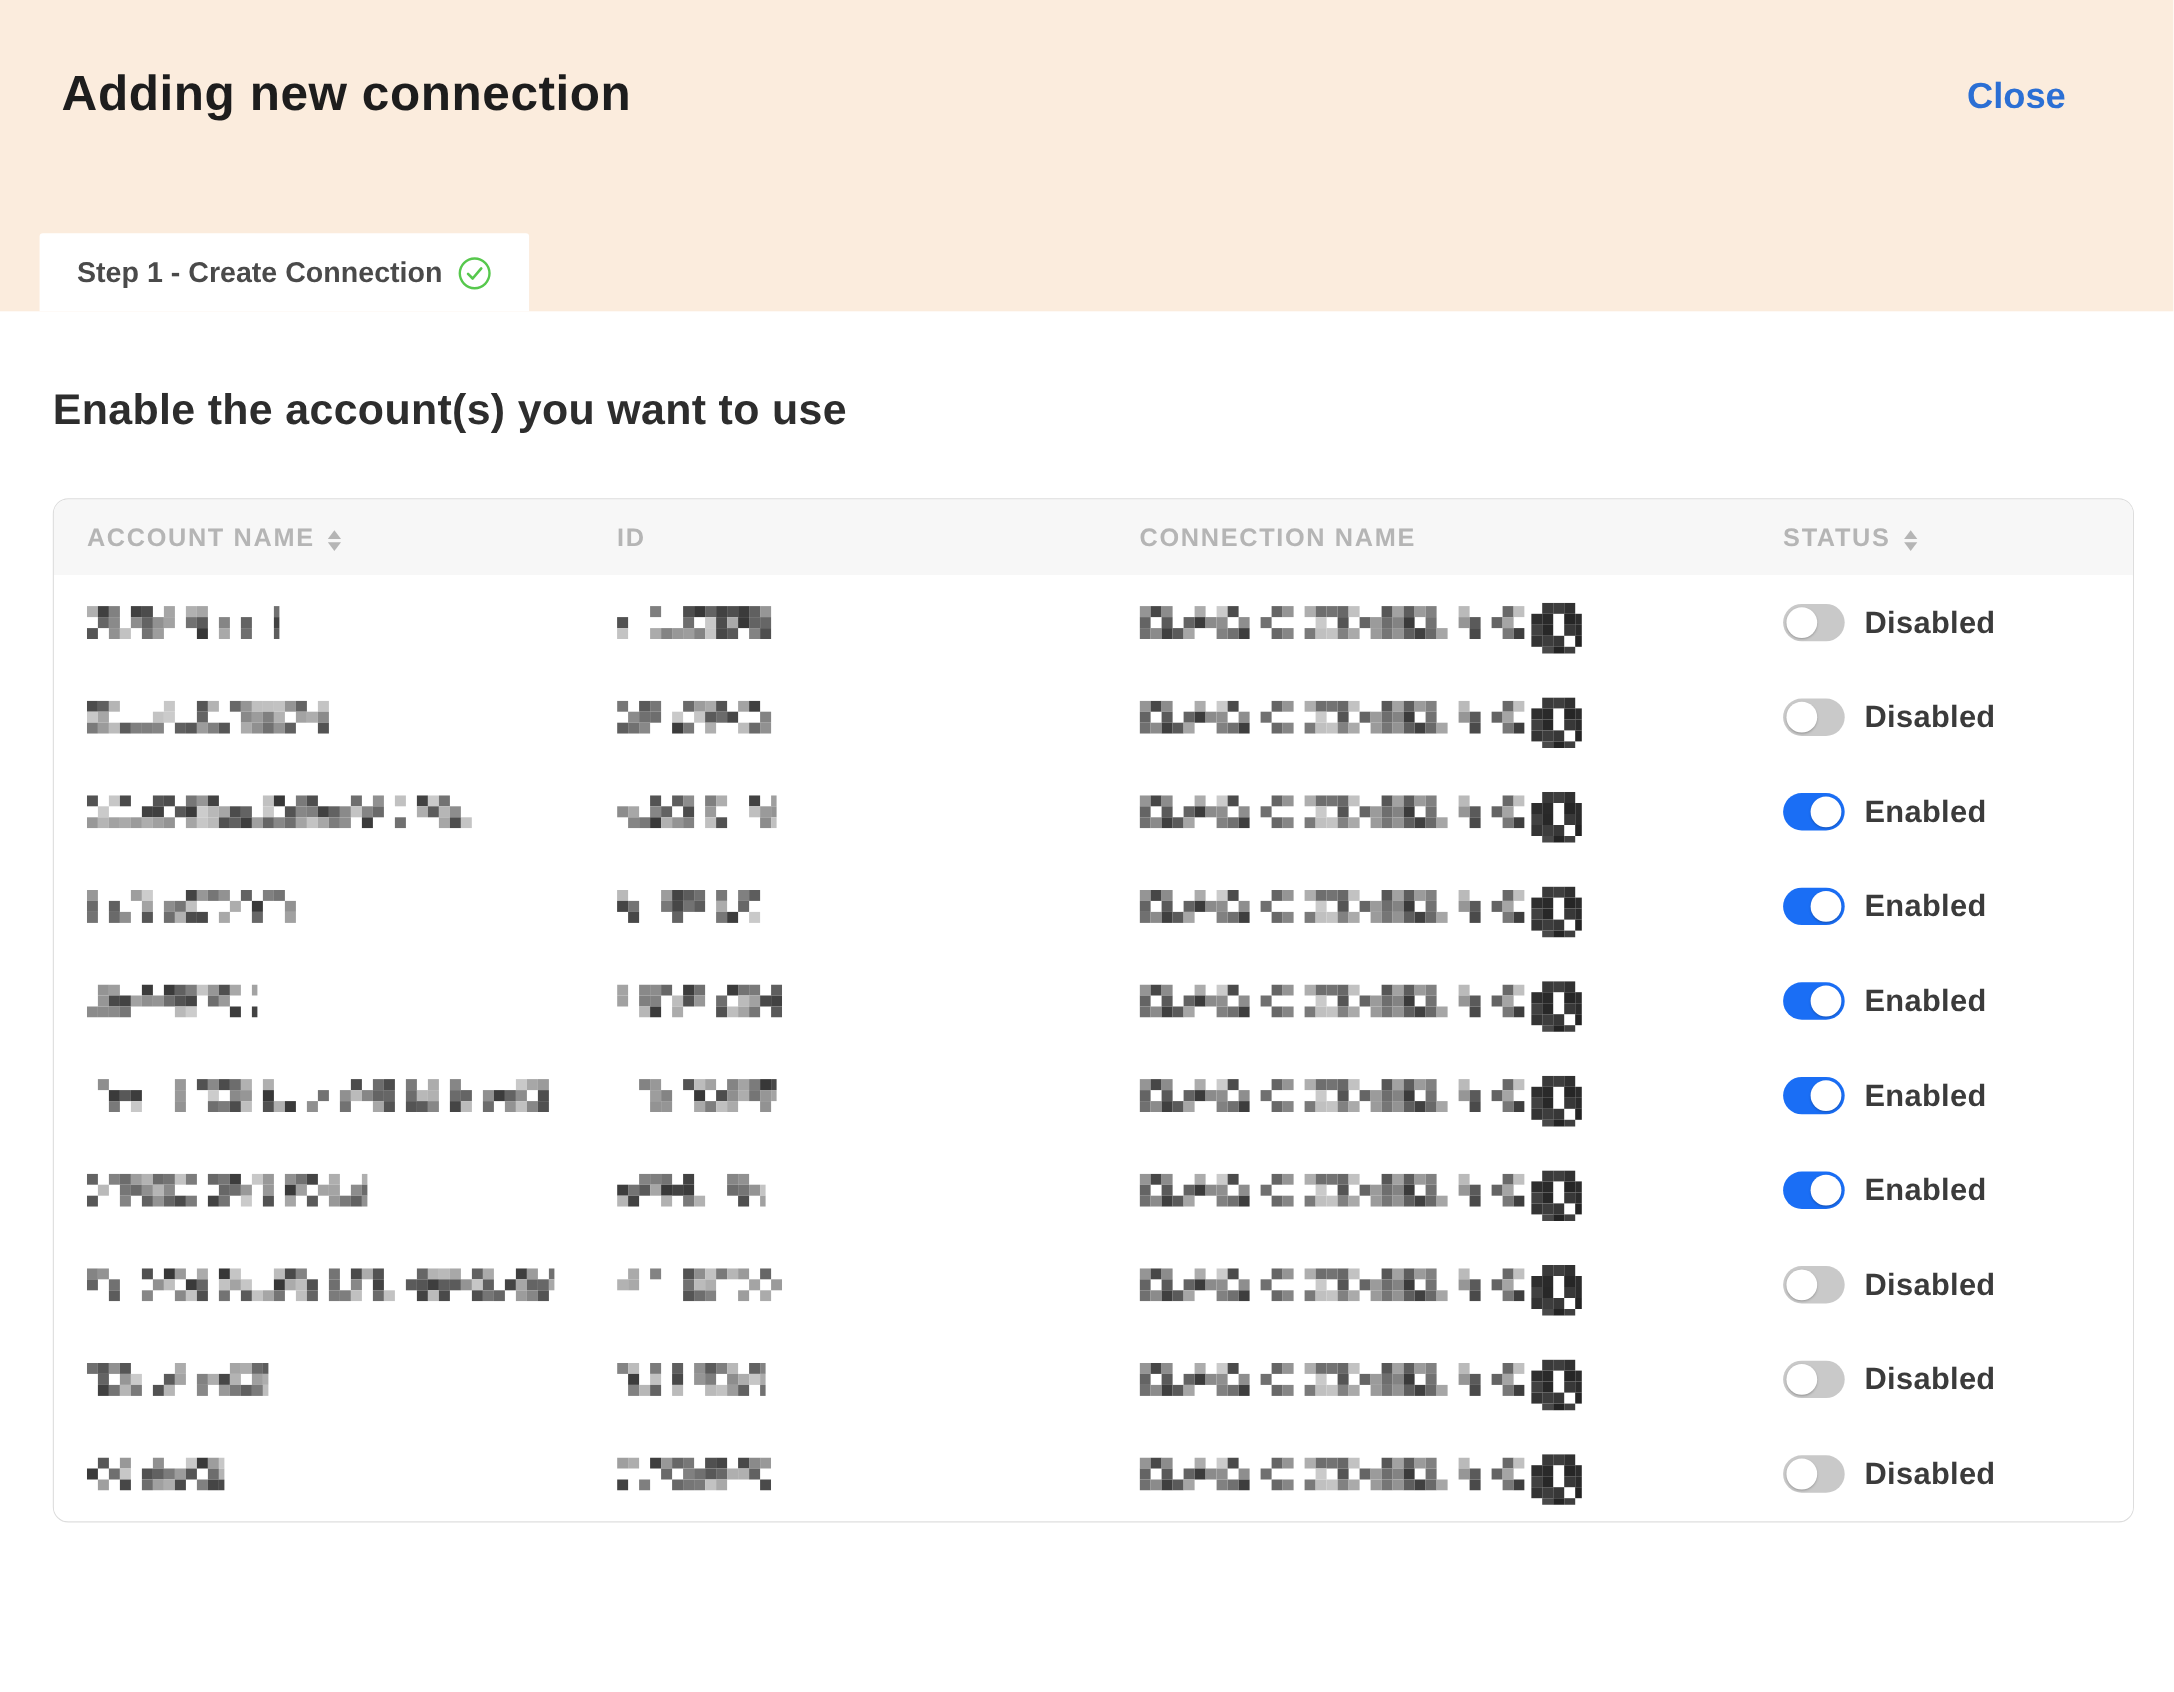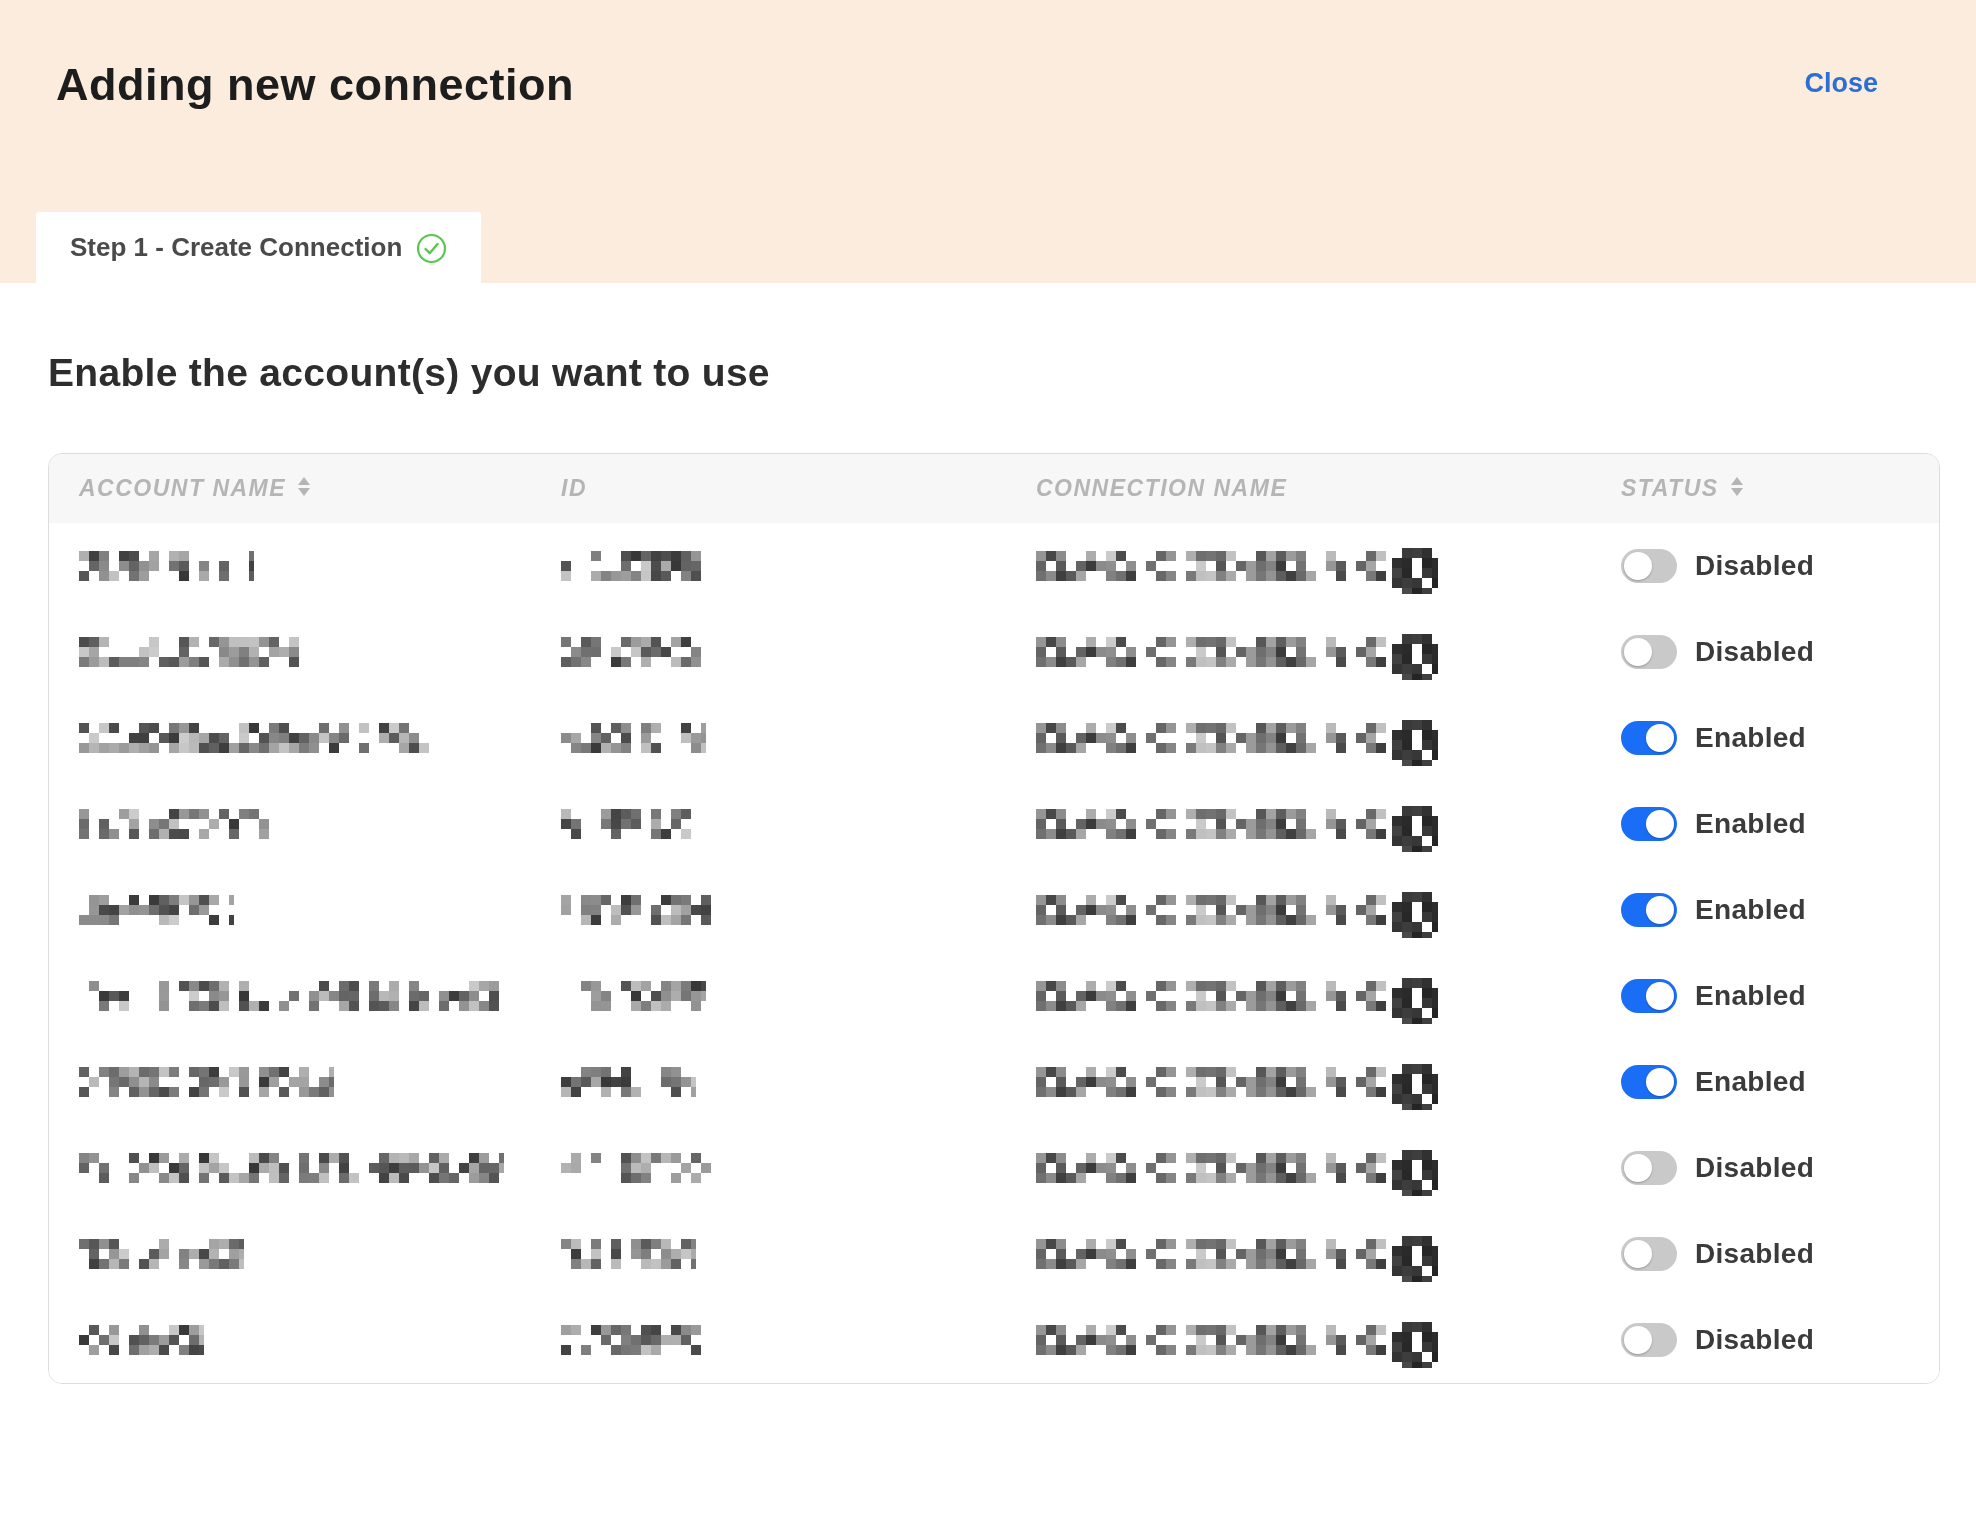--- a/index.html
+++ b/index.html
@@ -4,21 +4,21 @@
 <style>
   * { margin:0; padding:0; box-sizing:border-box; }
   html,body { width:1976px; height:1538px; background:#fff;
     font-family:"Liberation Sans", sans-serif; color:#2d2d2d; overflow:hidden; }
 
   
   .topbar { position:relative; width:100%; height:283px; background:#fbecdd; }
   .topbar-row { display:flex; justify-content:space-between; align-items:flex-start;
     padding:62px 98px 0 40px;margin-left:16px; }
   .page-title { font-size:45px; font-weight:bold; letter-spacing:.5px; color:#1d1d1d; line-height:1; }
-  .close-link { font-size:27px; font-weight:bold; color:#2b6fd4; cursor:pointer; margin-top:6px; }
+  .close-link { font-size:33px; font-weight:bold; color:#2b6fd4; cursor:pointer; margin-top:6px; }
 
   .tabs { position:absolute; bottom:0; left:36px; display:flex; gap:28px; }
   .tab { height:71px; display:flex; align-items:center; gap:14px;
     padding:0 34px; font-size:26px; border-radius:3px 3px 0 0; cursor:pointer; white-space:nowrap; }
   .tab-done { background:#ffffff; color:#4a4a4a; font-weight:bold; }
   .tab-active { background:#16263e; color:#ffffff; font-weight:bold; }
   .check-icon { display:inline-flex; margin-top:2px; }
 
   
   main { padding:0 36px 0 48px; }
@@ -30,21 +30,21 @@
   .search-box svg { flex:0 0 auto; }
   .search-input { border:none; outline:none; width:100%; margin-left:12px;
     font-size:27px; color:#333; font-family:"Liberation Sans", sans-serif; background:transparent; }
   .search-input::placeholder { color:#b8b8b8; }
 
   
   .table { margin-top:58px; border:1px solid #ddd; border-radius:14px; overflow:hidden; background:#fff; }
   .thead, .trow { display:grid; grid-template-columns:512px 475px 585px 1fr; align-items:center; }
   .thead { background:#f7f7f7; height:69px; color:#b5b5b5; font-size:23px;
     font-weight:bold; letter-spacing:1.5px; }
-  .th { display:flex; align-items:flex-start; gap:10px;font-style:italic; }
+  .th { display:flex; align-items:flex-end; gap:10px; }
   .th:first-child, .td:first-child { padding-left:30px; }
   .sort-icon { display:inline-flex; margin-top:1px; }
   .trow { height:86px; background:#fff; }
   .td { display:flex; align-items:center; }
   .redact { display:inline-block; line-height:0; }
   .blob { display:inline-block; line-height:0; margin-left:6px; position:relative; top:5px; }
 
   
   .c-status { gap:18px; }
   .toggle { position:relative; width:56px; height:34px; border-radius:17px;

